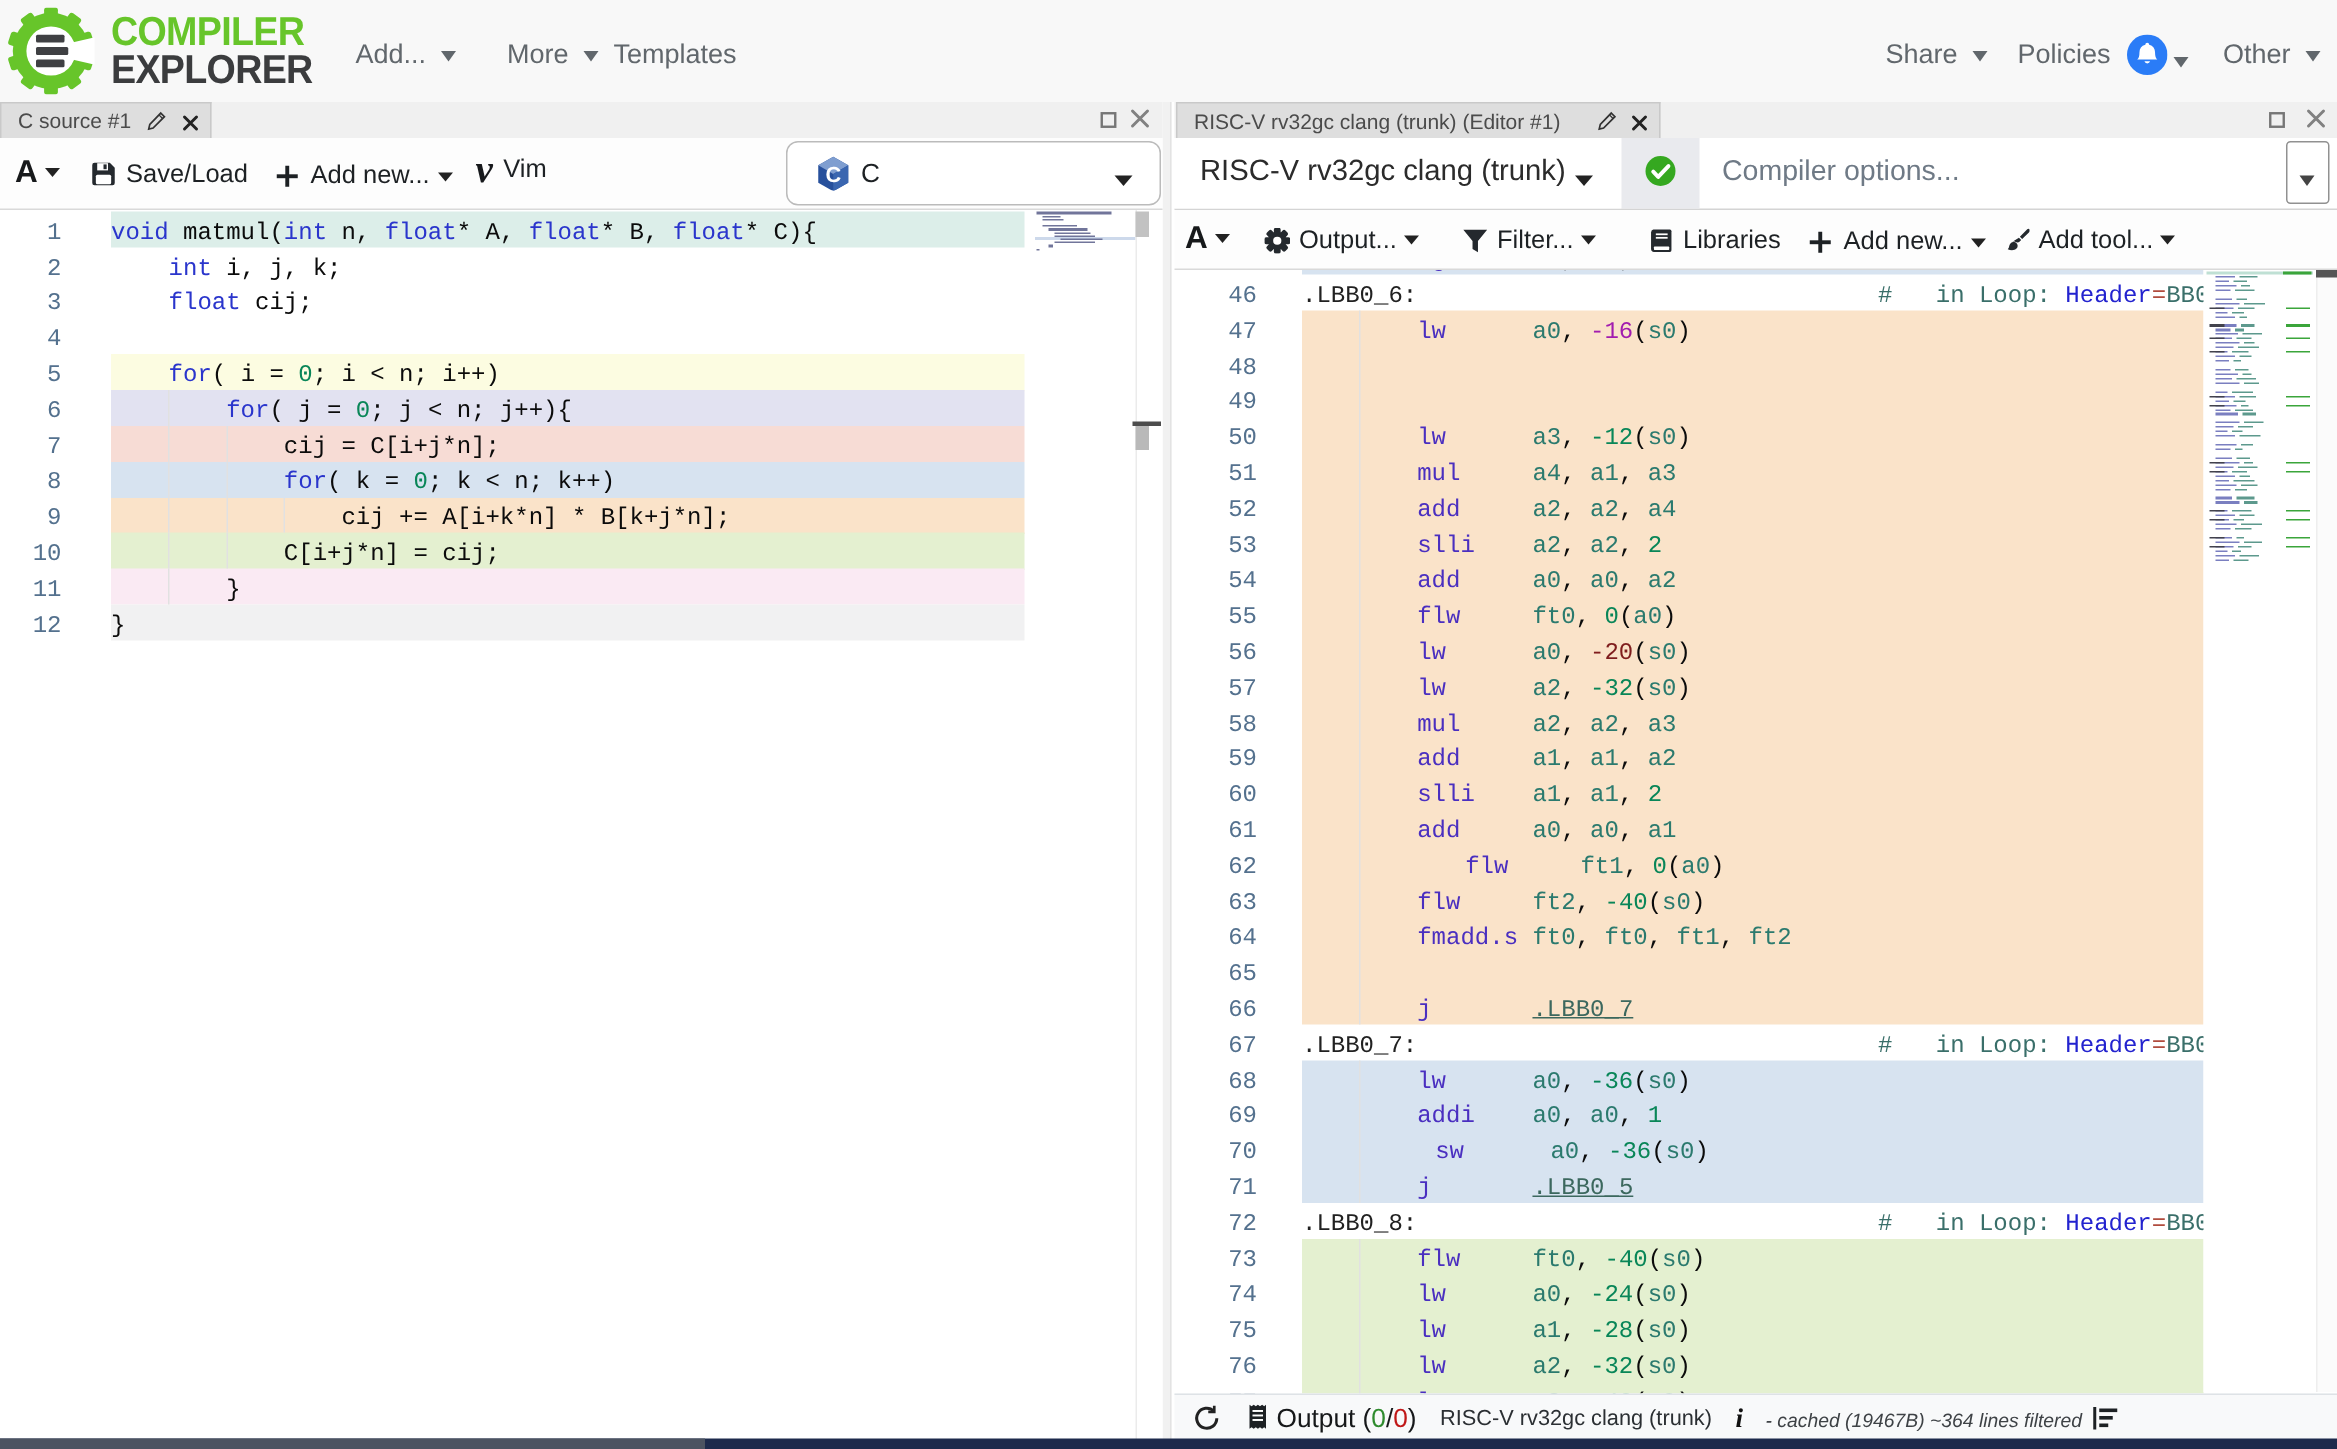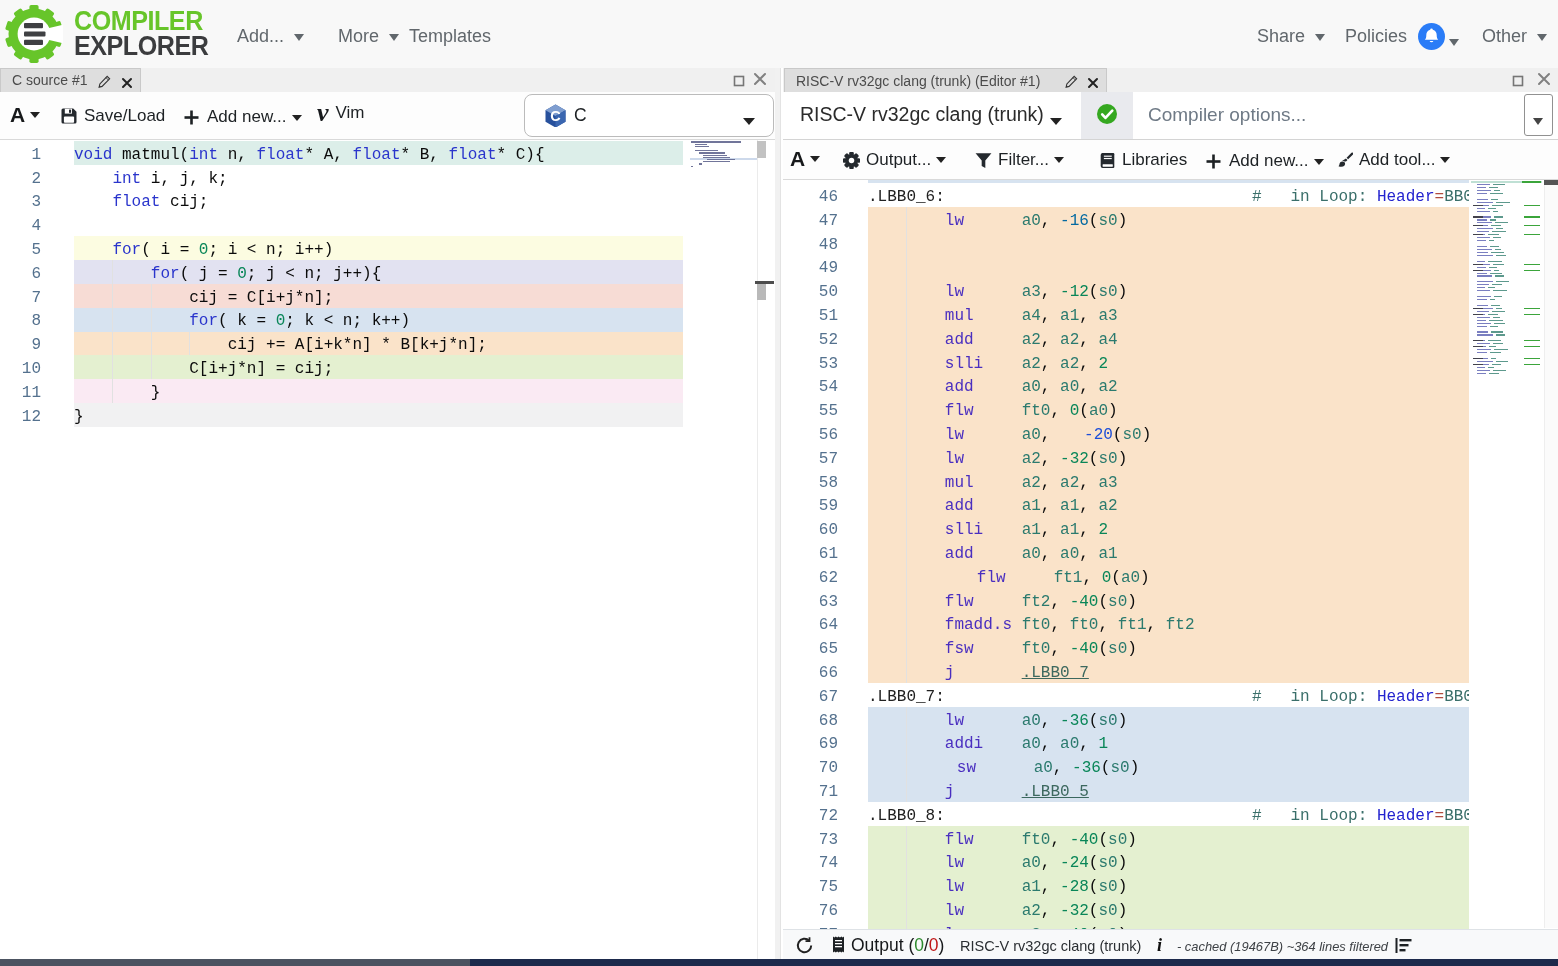--- a/index.html
+++ b/index.html
@@ -271,55 +271,54 @@
       <div class="abs mono" style="left:85px;top:-18.5px;">        <span style="color:#4a2fc0;">bge</span>     <span style="color:#2b7a6e;">a1</span>, <span style="color:#2b7a6e;">a0</span>, <span style="color:#3c685e;text-decoration:underline;">.LBB0_8</span></div>
       <div class="band" style="left:85px;top:27.3px;width:601px;height:476.0px;background:#fae3c9;"></div>
       <div class="band" style="left:85px;top:527.1px;width:601px;height:95.2px;background:#d7e3f0;"></div>
       <div class="band" style="left:85px;top:646.1px;width:601px;height:119.0px;background:#e4f0d0;"></div>
       <div class="guide" style="left:123.4px;top:27.3px;height:476.0px;"></div>
       <div class="guide" style="left:123.4px;top:527.1px;height:95.2px;"></div>
       <div class="guide" style="left:123.4px;top:646.1px;height:119.0px;"></div>
       <div class="abs num" style="left:0;top:6.0px;width:55px;">46</div>
       <div class="abs mono" style="left:85px;top:6.0px;"><span style="color:#212121;">.LBB0_6:</span>                                <span style="color:#3a6f6a;">#</span>   <span style="color:#3a6f6a;">in Loop: </span><span style="color:#2323cf;">Header</span><span style="color:#b04c3e;">=</span><span style="color:#3a6f6a;">BB0_5 </span><span style="color:#2323cf;">Depth</span><span style="color:#b04c3e;">=</span></div>
       <div class="abs num" style="left:0;top:29.8px;width:55px;">47</div>
-      <div class="abs mono" style="left:85px;top:29.8px;">        <span style="color:#4a2fc0;">lw</span>      <span style="color:#2b7a6e;">a0</span>, <span style="color:#0369a1;margin-top:12px;">-16</span>(<span style="color:#2b7a6e;">s0</span>)</div>
+      <div class="abs mono" style="left:85px;top:29.8px;">        <span style="color:#4a2fc0;">lw</span>      <span style="color:#2b7a6e;">a0</span>, <span style="color:#a21caf;margin-top:12px;">-16</span>(<span style="color:#2b7a6e;">s0</span>)</div>
       <div class="abs num" style="left:0;top:53.6px;width:55px;">48</div>
       <div class="abs num" style="left:0;top:77.4px;width:55px;">49</div>
       <div class="abs num" style="left:0;top:101.2px;width:55px;">50</div>
       <div class="abs mono" style="left:85px;top:101.2px;">        <span style="color:#4a2fc0;">lw</span>      <span style="color:#2b7a6e;">a3</span>, <span style="color:#098658;">-12</span>(<span style="color:#2b7a6e;">s0</span>)</div>
       <div class="abs num" style="left:0;top:125.0px;width:55px;">51</div>
       <div class="abs mono" style="left:85px;top:125.0px;font-family:Liberation Mono, monospace;">        <span style="color:#4a2fc0;">mul</span>     <span style="color:#2b7a6e;">a4</span>, <span style="color:#2b7a6e;">a1</span>, <span style="color:#2b7a6e;">a3</span></div>
       <div class="abs num" style="left:0;top:148.8px;width:55px;">52</div>
       <div class="abs mono" style="left:85px;top:148.8px;">        <span style="color:#4a2fc0;">add</span>     <span style="color:#2b7a6e;">a2</span>, <span style="color:#2b7a6e;">a2</span>, <span style="color:#2b7a6e;">a4</span></div>
       <div class="abs num" style="left:0;top:172.6px;width:55px;">53</div>
       <div class="abs mono" style="left:85px;top:172.6px;">        <span style="color:#4a2fc0;">slli</span>    <span style="color:#2b7a6e;">a2</span>, <span style="color:#2b7a6e;">a2</span>, <span style="color:#098658;">2</span></div>
       <div class="abs num" style="left:0;top:196.4px;width:55px;">54</div>
       <div class="abs mono" style="left:85px;top:196.4px;">        <span style="color:#4a2fc0;">add</span>     <span style="color:#2b7a6e;">a0</span>, <span style="color:#2b7a6e;">a0</span>, <span style="color:#2b7a6e;">a2</span></div>
       <div class="abs num" style="left:0;top:220.2px;width:55px;">55</div>
       <div class="abs mono" style="left:85px;top:220.2px;">        <span style="color:#4a2fc0;">flw</span>     <span style="color:#2b7a6e;">ft0</span>, <span style="color:#098658;">0</span>(<span style="color:#2b7a6e;">a0</span>)</div>
       <div class="abs num" style="left:0;top:244.0px;width:55px;">56</div>
-      <div class="abs mono" style="left:85px;top:244.0px;">        <span style="color:#4a2fc0;">lw</span>      <span style="color:#2b7a6e;">a0</span>, <span style="color:#1d4ed8;margin-left:24px;">-20</span>(<span style="color:#2b7a6e;">s0</span>)</div>
+      <div class="abs mono" style="left:85px;top:244.0px;">        <span style="color:#4a2fc0;">lw</span>      <span style="color:#2b7a6e;">a0</span>, <span style="color:#7f1d1d;">-20</span>(<span style="color:#2b7a6e;">s0</span>)</div>
       <div class="abs num" style="left:0;top:267.8px;width:55px;">57</div>
       <div class="abs mono" style="left:85px;top:267.8px;">        <span style="color:#4a2fc0;">lw</span>      <span style="color:#2b7a6e;">a2</span>, <span style="color:#098658;">-32</span>(<span style="color:#2b7a6e;">s0</span>)</div>
       <div class="abs num" style="left:0;top:291.6px;width:55px;">58</div>
       <div class="abs mono" style="left:85px;top:291.6px;">        <span style="color:#4a2fc0;">mul</span>     <span style="color:#2b7a6e;">a2</span>, <span style="color:#2b7a6e;">a2</span>, <span style="color:#2b7a6e;">a3</span></div>
       <div class="abs num" style="left:0;top:315.4px;width:55px;">59</div>
       <div class="abs mono" style="left:85px;top:315.4px;">        <span style="color:#4a2fc0;">add</span>     <span style="color:#2b7a6e;">a1</span>, <span style="color:#2b7a6e;">a1</span>, <span style="color:#2b7a6e;">a2</span></div>
       <div class="abs num" style="left:0;top:339.2px;width:55px;">60</div>
       <div class="abs mono" style="left:85px;top:339.2px;">        <span style="color:#4a2fc0;">slli</span>    <span style="color:#2b7a6e;">a1</span>, <span style="color:#2b7a6e;">a1</span>, <span style="color:#098658;">2</span></div>
       <div class="abs num" style="left:0;top:363.0px;width:55px;">61</div>
       <div class="abs mono" style="left:85px;top:363.0px;">        <span style="color:#4a2fc0;">add</span>     <span style="color:#2b7a6e;">a0</span>, <span style="color:#2b7a6e;">a0</span>, <span style="color:#2b7a6e;">a1</span></div>
       <div class="abs num" style="left:0;top:386.8px;width:55px;">62</div>
       <div class="abs mono" style="left:85px;top:386.8px;padding-left:32px;">        <span style="color:#4a2fc0;">flw</span>     <span style="color:#2b7a6e;">ft1</span>, <span style="color:#098658;">0</span>(<span style="color:#2b7a6e;">a0</span>)</div>
       <div class="abs num" style="left:0;top:410.6px;width:55px;">63</div>
       <div class="abs mono" style="left:85px;top:410.6px;">        <span style="color:#4a2fc0;">flw</span>     <span style="color:#2b7a6e;">ft2</span>, <span style="color:#098658;">-40</span>(<span style="color:#2b7a6e;">s0</span>)</div>
       <div class="abs num" style="left:0;top:434.4px;width:55px;">64</div>
       <div class="abs mono" style="left:85px;top:434.4px;">        <span style="color:#4a2fc0;">fmadd.s</span> <span style="color:#2b7a6e;">ft0</span>, <span style="color:#2b7a6e;">ft0</span>, <span style="color:#2b7a6e;">ft1</span>, <span style="color:#2b7a6e;">ft2</span></div>
       <div class="abs num" style="left:0;top:458.2px;width:55px;">65</div>
-      <div class="abs mono" style="left:85px;top:458.2px;">        <span style="color:#4a2fc0;">fsw</span>     <span style="color:#2b7a6e;">ft0</span>, <span style="color:#098658;">-40</span>(<span style="color:#2b7a6e;">s0</span>)</div>
       <div class="abs num" style="left:0;top:482.0px;width:55px;">66</div>
       <div class="abs mono" style="left:85px;top:482.0px;">        <span style="color:#4a2fc0;">j</span>       <span style="color:#3c685e;text-decoration:underline;">.LBB0_7</span></div>
       <div class="abs num" style="left:0;top:505.8px;width:55px;">67</div>
       <div class="abs mono" style="left:85px;top:505.8px;"><span style="color:#212121;">.LBB0_7:</span>                                <span style="color:#3a6f6a;">#</span>   <span style="color:#3a6f6a;">in Loop: </span><span style="color:#2323cf;">Header</span><span style="color:#b04c3e;">=</span><span style="color:#3a6f6a;">BB0_5 </span><span style="color:#2323cf;">Depth</span><span style="color:#b04c3e;">=</span></div>
       <div class="abs num" style="left:0;top:529.6px;width:55px;">68</div>
       <div class="abs mono" style="left:85px;top:529.6px;">        <span style="color:#4a2fc0;">lw</span>      <span style="color:#2b7a6e;">a0</span>, <span style="color:#098658;">-36</span>(<span style="color:#2b7a6e;">s0</span>)</div>
       <div class="abs num" style="left:0;top:553.4px;width:55px;">69</div>
       <div class="abs mono" style="left:85px;top:553.4px;">        <span style="color:#4a2fc0;">addi</span>    <span style="color:#2b7a6e;">a0</span>, <span style="color:#2b7a6e;">a0</span>, <span style="color:#098658;">1</span></div>
       <div class="abs num" style="left:0;top:577.2px;width:55px;">70</div>
       <div class="abs mono" style="left:85px;top:577.2px;padding-left:12px;">        <span style="color:#4a2fc0;">sw</span>      <span style="color:#2b7a6e;">a0</span>, <span style="color:#098658;">-36</span>(<span style="color:#2b7a6e;">s0</span>)</div>

